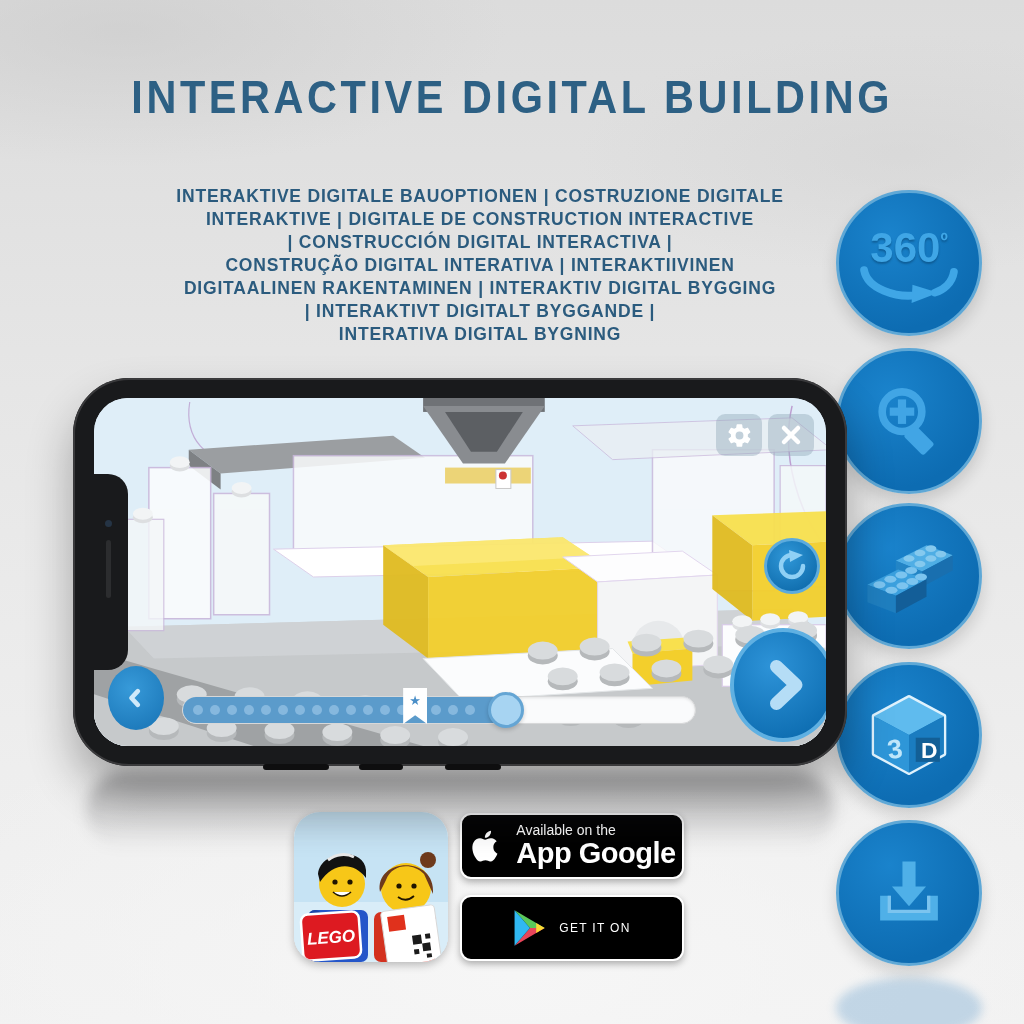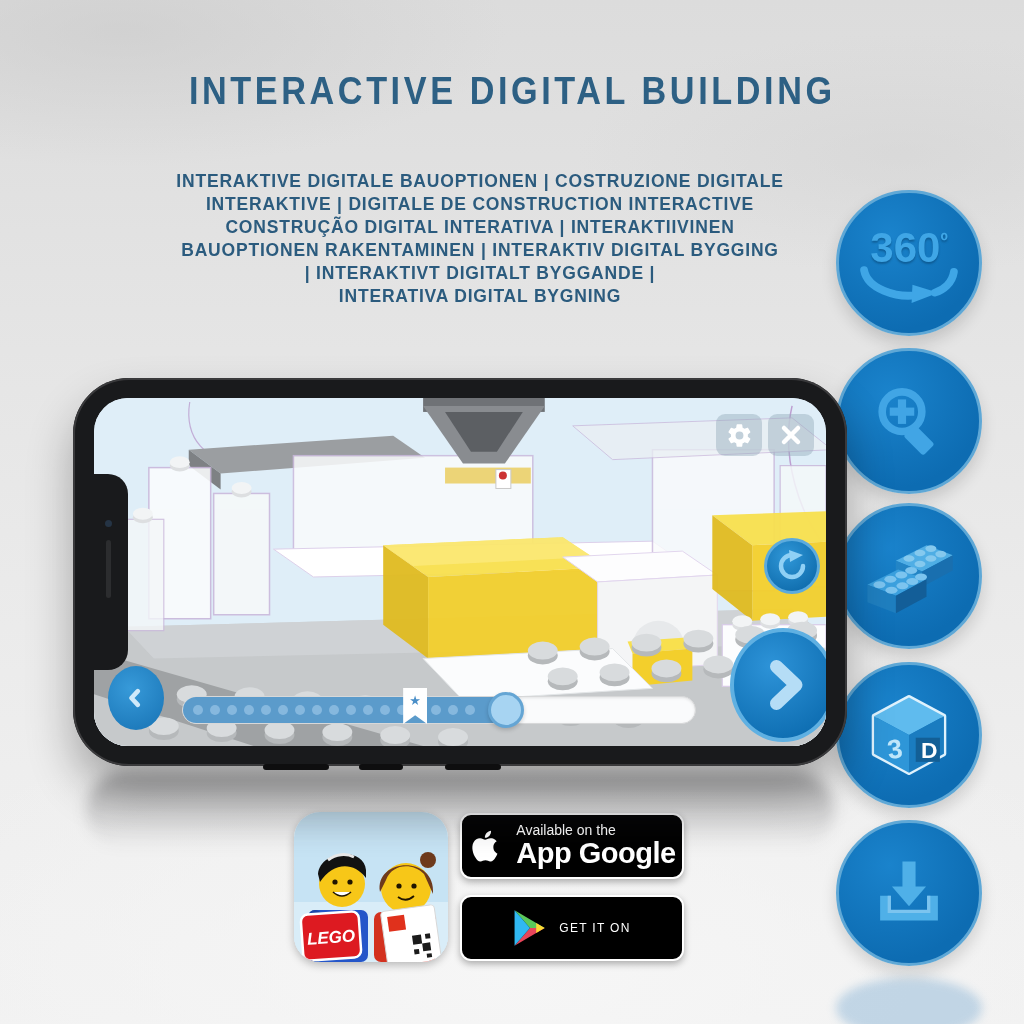--- a/index.html
+++ b/index.html
@@ -7,23 +7,23 @@
   .page{position:relative;width:1024px;height:1024px;
     background:
       radial-gradient(ellipse 620px 220px at 12% 3%, rgba(200,200,200,.55), transparent 62%),
       radial-gradient(ellipse 540px 200px at 88% 15%, rgba(206,206,206,.4), transparent 60%),
       radial-gradient(ellipse 900px 380px at 50% 95%, #f6f6f6, transparent 75%),
       linear-gradient(#dcdcdc, #e6e6e6 38%, #eeeeee 75%, #f1f1f1);
     overflow:hidden;}
 
   
   .title{position:absolute;top:70px;left:0;width:1024px;text-align:center;
-    font-size:38px;font-weight:bold;letter-spacing:4px;color:#2d6084;white-space:nowrap;}
+    font-size:46px;font-weight:bold;letter-spacing:4px;color:#2d6084;white-space:nowrap;}
   .title span{display:inline-block;transform:scaleX(.9);}
-  .subtitle{position:absolute;top:170px;left:80px;width:800px;text-align:center;
+  .subtitle{position:absolute;top:185px;left:80px;width:800px;text-align:center;
     color:#2b5b7e;font-weight:bold;font-size:17.5px;letter-spacing:.8px;line-height:23px;}
 
   
   .fcircle{position:absolute;left:836px;width:146px;height:146px;border-radius:50%;
     background:radial-gradient(circle at 36% 30%, #1a83cc, #0d6cb2 72%);
     border:3px solid #5fa8d6;box-sizing:border-box;
     box-shadow:0 8px 16px rgba(0,0,0,.15);
     display:flex;flex-direction:column;align-items:center;justify-content:center;}
   .rot-label{color:#3fa6e6;font-weight:bold;font-size:42px;letter-spacing:0;
     text-shadow:0 2px 2px rgba(6,60,100,.45);line-height:34px;}
@@ -93,22 +93,23 @@
 </style>
 </head>
 <body>
 
 <div class="page">
 
   <div class="title"><span>INTERACTIVE DIGITAL BUILDING</span></div>
   <div class="subtitle">
     <div>INTERAKTIVE DIGITALE BAUOPTIONEN | COSTRUZIONE DIGITALE</div>
     <div>INTERAKTIVE | DIGITALE DE CONSTRUCTION INTERACTIVE</div>
+    <div>| CONSTRUCCIÓN DIGITAL INTERACTIVA |</div>
     <div>CONSTRUÇÃO DIGITAL INTERATIVA | INTERAKTIIVINEN</div>
-    <div>BAUOPTIONEN RAKENTAMINEN | INTERAKTIV DIGITAL BYGGING</div>
+    <div>DIGITAALINEN RAKENTAMINEN | INTERAKTIV DIGITAL BYGGING</div>
     <div>| INTERAKTIVT DIGITALT BYGGANDE |</div>
     <div>INTERATIVA DIGITAL BYGNING</div>
   </div>
 
   <div class="fcircle" style="top:190px">
     <div class="rot-label"><span>360</span><sup>º</sup></div>
     <svg width="108" height="38" viewBox="0 0 120 44">
       <path d="M8 6 C 12 28, 46 38, 68 35" fill="none" stroke="#3fa6e6" stroke-width="9" stroke-linecap="round"></path>
       <polygon points="64,23 94,32 63,44" fill="#3fa6e6"></polygon>
       <path d="M112 8 C 110 21, 100 29, 90 32" fill="none" stroke="#3fa6e6" stroke-width="9" stroke-linecap="round"></path>

